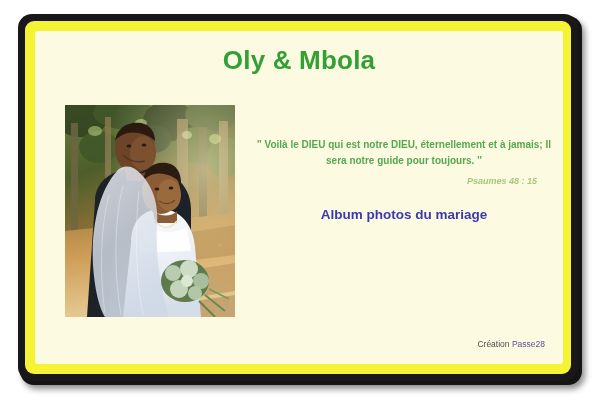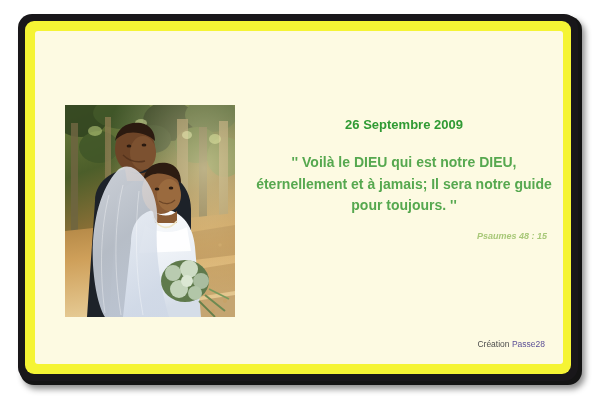--- a/index.html
+++ b/index.html
@@ -109,36 +109,36 @@
   .church-line {
     text-align: center;
     font-size: 13px;
     font-weight: bold;
     color: #3aa53d;
     margin-top: 23px;
   }
 
   .verse {
     text-align: center;
-    font-size: 14px;
+    font-size: 10px;
     font-weight: bold;
     color: #56a84f;
     line-height: 1.55;
     margin-top: 20px;
     padding: 0 6px;
   }
 
   .verse-ref {
     text-align: right;
     font-size: 9px;
     font-style: italic;
     font-weight: bold;
     color: #a8c878;
-    margin-top: 14px;
-    padding-right: 16px;
+    margin-top: 8px;
+    padding-right: 26px;
   }
 
   .album-link {
     text-align: center;
     font-size: 13.5px;
     font-weight: bold;
     color: #3a3ab0;
     margin-top: 21px;
     cursor: pointer;
   }
@@ -160,20 +160,21 @@
 <body>
 
 <div id="page">
 
   <div class="card-shadow"></div>
   <div class="card-dark"></div>
   <div class="card-yellow"></div>
 
   <div class="card-inner">
 
+    <div class="title">Oly &amp; Mbola</div>
 
     <div class="photo">
       <svg width="170" height="212" viewBox="0 0 170 212" xmlns="http://www.w3.org/2000/svg" aria-hidden="true">
         <defs>
           <linearGradient id="forestBg" x1="0" y1="0" x2="0.3" y2="1">
             <stop offset="0%" stop-color="#6d7f3c"></stop>
             <stop offset="32%" stop-color="#4c5e2a"></stop>
             <stop offset="58%" stop-color="#8a6f36"></stop>
             <stop offset="80%" stop-color="#c69a56"></stop>
             <stop offset="100%" stop-color="#e0c089"></stop>
@@ -287,23 +288,23 @@
           <circle cx="130" cy="188" r="7" fill="#b2c6a8"></circle>
           <circle cx="122" cy="176" r="6" fill="#dbe7d3"></circle>
           <path d="M140 190 L160 206" stroke="#6d8a52" stroke-width="2"></path>
           <path d="M144 184 L164 194" stroke="#7a9a5c" stroke-width="1.8"></path>
           <path d="M134 196 L150 212" stroke="#657f4a" stroke-width="1.8"></path>
         </g>
       </svg>
     </div>
 
     <div class="textcol">
-      <div class="date-line">26 Septembre 2009</div>
       <div class="verse">'' Voilà le DIEU qui est notre DIEU, éternellement et à jamais; Il sera notre guide pour toujours. ''</div>
       <div class="verse-ref">Psaumes 48 : 15</div>
+      <div class="album-link">Album photos du mariage</div>
     </div>
 
     <div class="credit">
       <span>Création </span><span class="brand">Passe28</span>
     </div>
 
   </div>
 </div>
 
 </body></html>

